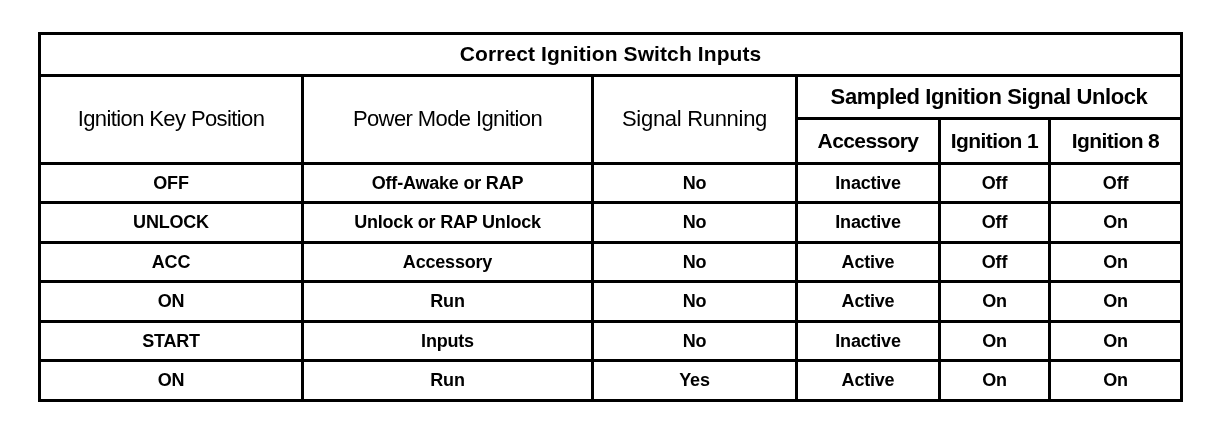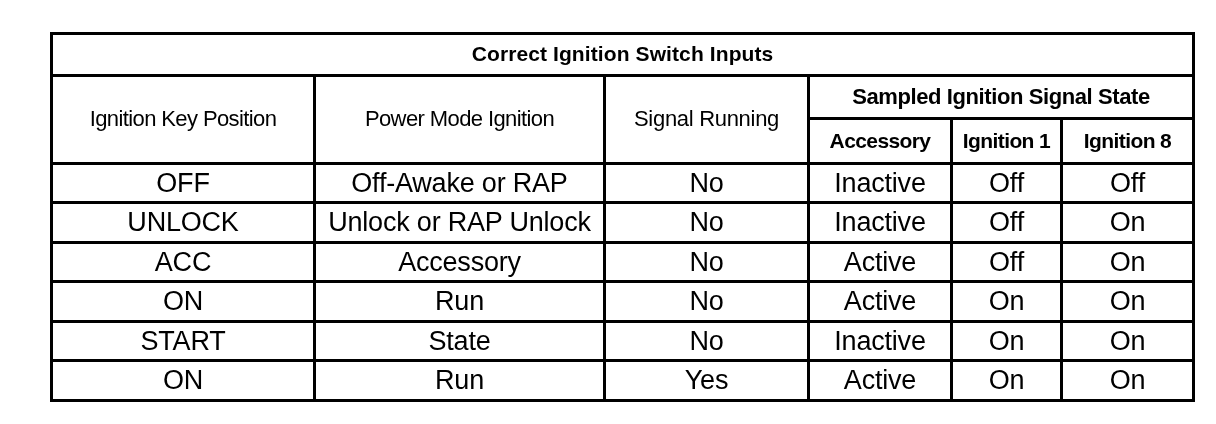--- a/index.html
+++ b/index.html
@@ -22,21 +22,20 @@
     width: 1142px;
     height: 370px;
   }
 
   table.ignition-table {
     border-collapse: collapse;
     table-layout: fixed;
     width: 1142px;
     height: 370px;
     background: #ffffff;
-    margin-left: 12px;
   }
 
   table.ignition-table td,
   table.ignition-table th {
     border: 3px solid #000000;
     text-align: center;
     vertical-align: middle;
     color: #000000;
     padding: 0 2px;
     background: #ffffff;
@@ -68,22 +67,22 @@
   }
   .sub-head {
     font-weight: bold;
     font-size: 21px;
     height: 43px;
     letter-spacing: -0.6px;
   }
 
   
   .data-cell {
-    font-weight: normal;
-    font-size: 27px;
+    font-weight: bold;
+    font-size: 18px;
     height: 38px;
     letter-spacing: -0.2px;
   }
 
   
   col.c1 { width: 263px; }
   col.c2 { width: 290px; }
   col.c3 { width: 204px; }
   col.c4 { width: 143px; }
   col.c5 { width: 110px; }
@@ -104,21 +103,21 @@
     </colgroup>
     <tbody>
       <tr>
         <td class="title-cell" colspan="6">Correct Ignition Switch Inputs</td>
       </tr>
 
       <tr>
         <td class="head-cell tight" rowspan="2">Ignition Key Position</td>
         <td class="head-cell tight" rowspan="2">Power Mode Ignition</td>
         <td class="head-cell" rowspan="2">Signal Running</td>
-        <td class="group-head" colspan="3">Sampled Ignition Signal State</td>
+        <td class="group-head" colspan="3">Sampled Ignition Signal Unlock</td>
       </tr>
 
       <tr>
         <td class="sub-head">Accessory</td>
         <td class="sub-head">Ignition 1</td>
         <td class="sub-head">Ignition 8</td>
       </tr>
 
       <tr>
         <td class="data-cell">OFF</td>
@@ -151,21 +150,21 @@
         <td class="data-cell">ON</td>
         <td class="data-cell">Run</td>
         <td class="data-cell">No</td>
         <td class="data-cell">Active</td>
         <td class="data-cell">On</td>
         <td class="data-cell">On</td>
       </tr>
 
       <tr>
         <td class="data-cell">START</td>
-        <td class="data-cell">State</td>
+        <td class="data-cell">Inputs</td>
         <td class="data-cell">No</td>
         <td class="data-cell">Inactive</td>
         <td class="data-cell">On</td>
         <td class="data-cell">On</td>
       </tr>
 
       <tr>
         <td class="data-cell">ON</td>
         <td class="data-cell">Run</td>
         <td class="data-cell">Yes</td>

